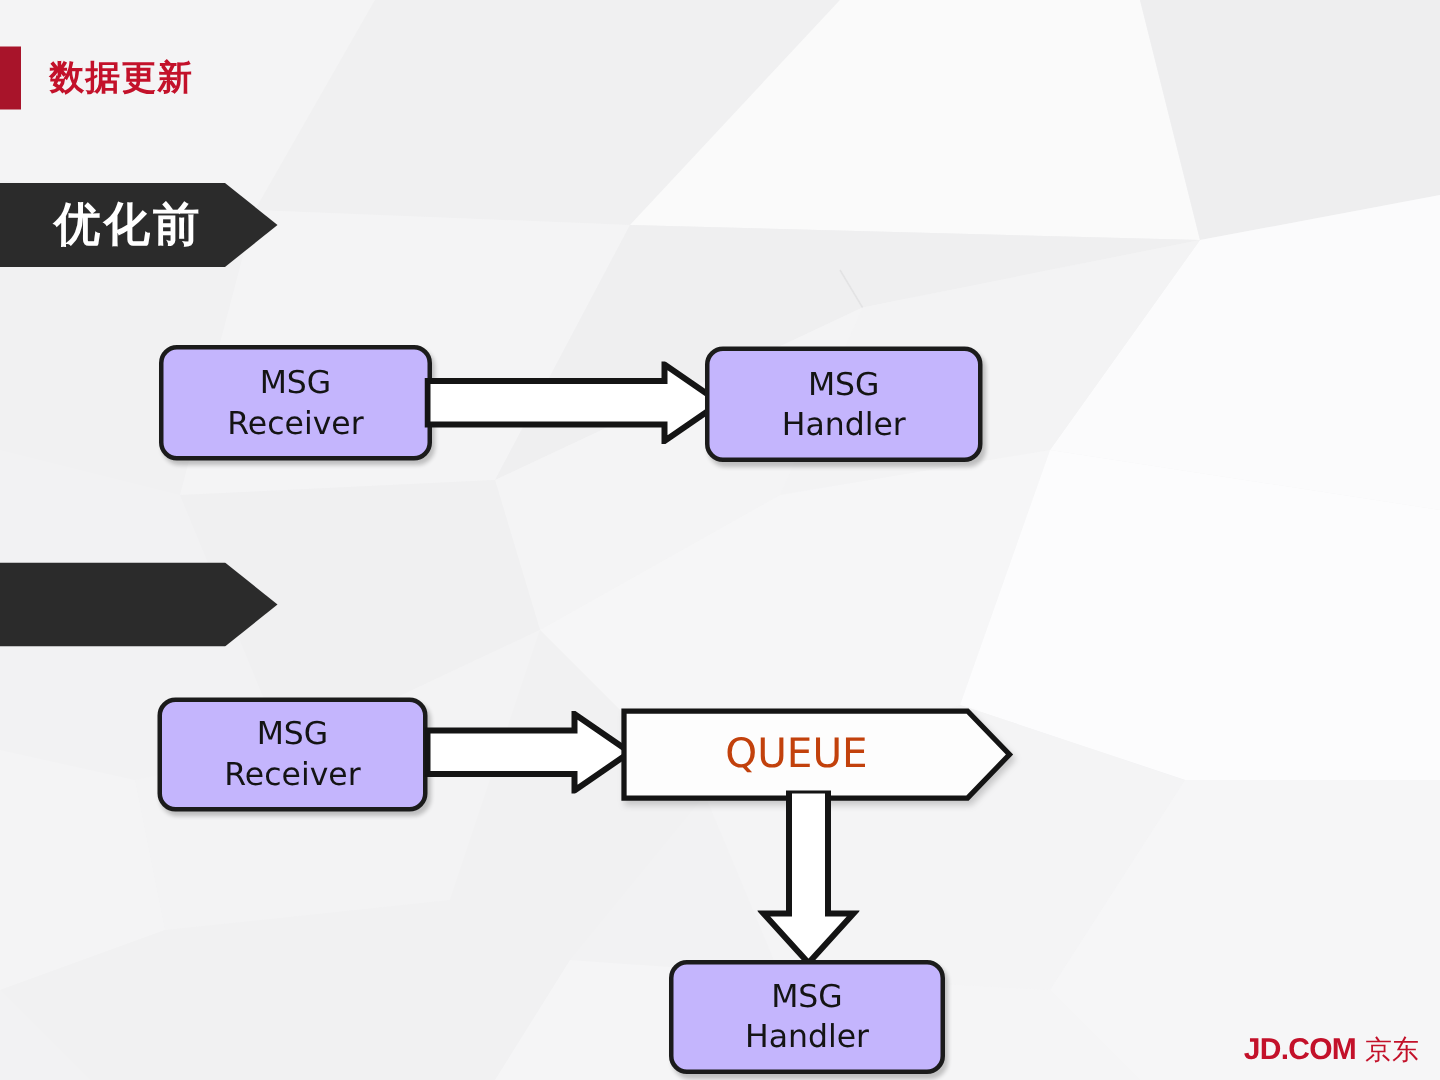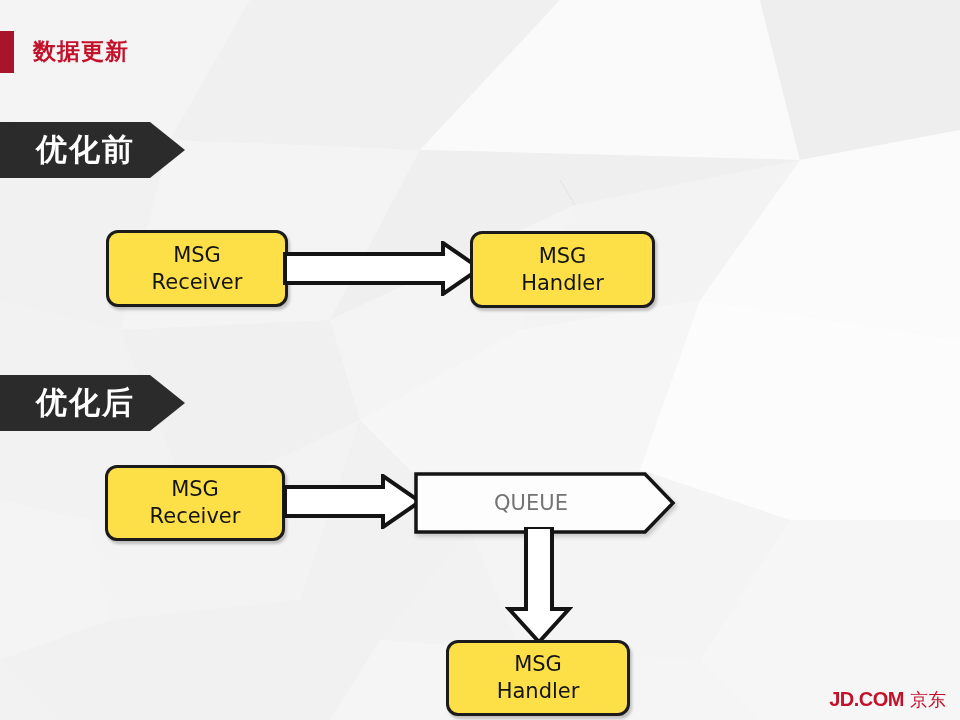--- a/index.html
+++ b/index.html
@@ -68,21 +68,21 @@
     letter-spacing: 2px;
     white-space: nowrap;
   }
   #banner-before { left: 0px; top: 122px; }
   #banner-after  { left: 0px; top: 375px; }
 
   
   .flow-node {
     position: absolute;
     box-sizing: border-box;
-    background: #fde047;
+    background: #c4b5fd;
     border: 3px solid #1b1b1b;
     border-radius: 12px;
     box-shadow: 2px 3px 3px rgba(0,0,0,0.22);
     display: flex;
     flex-direction: column;
     align-items: center;
     justify-content: center;
     color: #141414;
     font-size: 21px;
     line-height: 27px;
@@ -103,22 +103,22 @@
     width: 262px;
     height: 62px;
   }
   #node-queue .queue-label {
     position: absolute;
     left: 0; top: 0;
     width: 234px;
     height: 62px;
     line-height: 62px;
     text-align: center;
-    font-size: 21px;
-    color: #737373;
+    font-size: 27px;
+    color: #c2410c;
     font-family: "DejaVu Sans", "Liberation Sans", sans-serif;
   }
 
   
   .block-arrow { position: absolute; }
   #arrow-before { left: 283px; top: 241px; width: 200px; height: 55px; }
   #arrow-after-h { left: 283px; top: 474px; width: 140px; height: 55px; }
   #arrow-after-v { left: 505px; top: 527px; width: 68px; height: 118px; }
 
   
@@ -182,21 +182,20 @@
     <svg class="banner-shape" viewBox="0 0 186 56" preserveAspectRatio="none">
       <polygon points="0,0 150,0 185,28 150,56 0,56" fill="#2b2b2b"></polygon>
     </svg>
     <span class="banner-label">优化前</span>
   </div>
 
   <div id="banner-after" class="section-banner">
     <svg class="banner-shape" viewBox="0 0 186 56" preserveAspectRatio="none">
       <polygon points="0,0 150,0 185,28 150,56 0,56" fill="#2b2b2b"></polygon>
     </svg>
-    <span class="banner-label">优化后</span>
   </div>
 
   <div id="node-before-receiver" class="flow-node">
     <span class="nl">MSG</span>
     <span class="nl">Receiver</span>
   </div>
 
   <svg id="arrow-before" class="block-arrow" viewBox="0 0 200 55" preserveAspectRatio="none">
     <polygon points="2,13 160,13 160,2 197,27.5 160,53 160,42 2,42" fill="#ffffff" stroke="#141414" stroke-width="4" stroke-linejoin="miter"></polygon>
   </svg>

